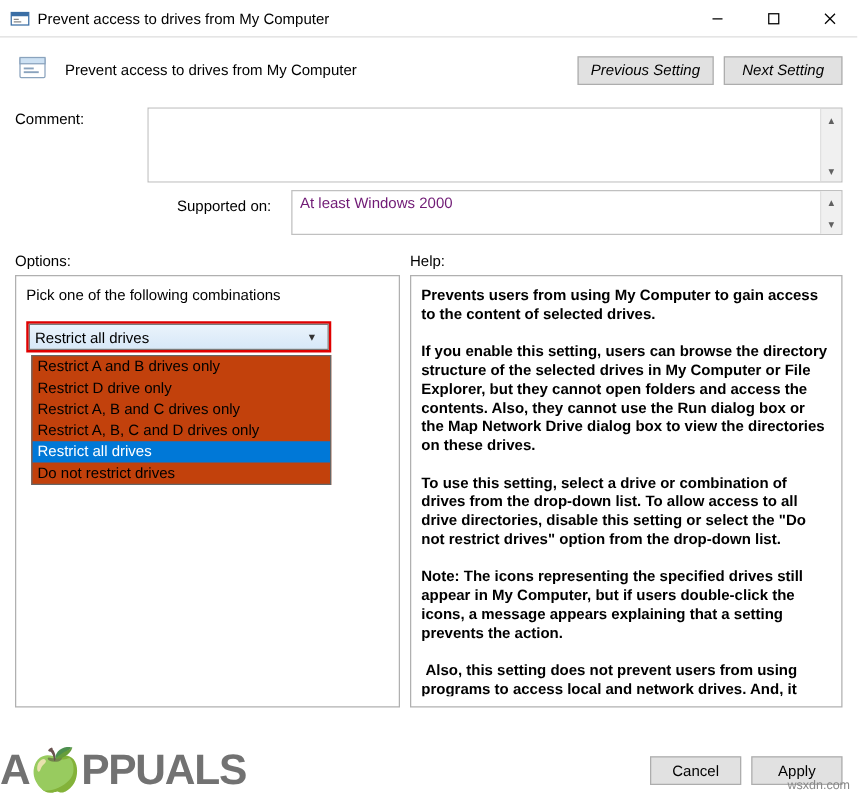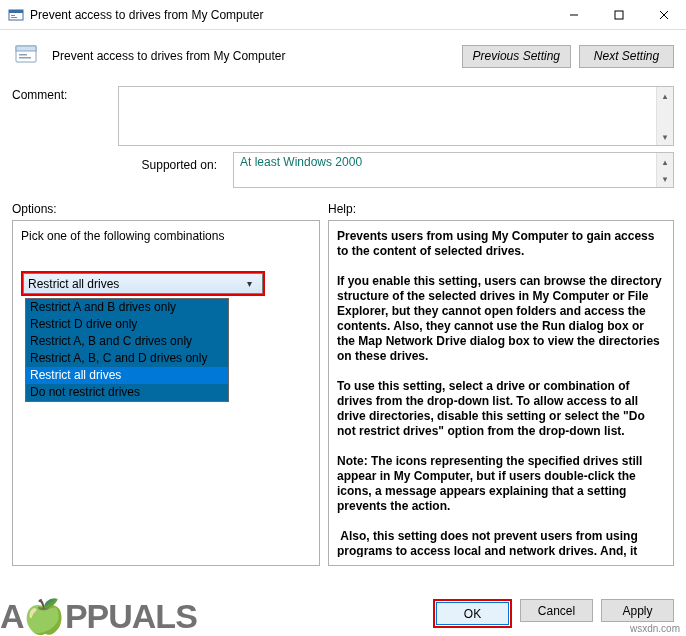--- a/index.html
+++ b/index.html
@@ -135,21 +135,21 @@
   .supported-box {
     flex: 1;
     height: 36px;
     border: 1px solid #c0c0c0;
     background: #fff;
     display: flex;
   }
   .supported-box .txt {
     flex: 1;
     padding: 2px 6px;
-    color: #0f766e;
+    color: #701a75;
   }
   .labels-row {
     display: flex;
     padding: 4px 12px 2px 12px;
   }
   .labels-row .l1 { width: 316px; }
   .labels-row .l2 { flex: 1; }
   .content-row {
     display: flex;
     padding: 2px 12px 0 12px;
@@ -159,21 +159,21 @@
   .options-panel, .help-panel {
     border: 1px solid #b0b0b0;
     background: #fff;
     padding: 8px 8px;
     position: relative;
     overflow: hidden;
   }
   .options-panel { width: 308px; }
   .help-panel { flex: 1; font-weight: bold; }
   .options-panel .pick-label {
-    margin-bottom: 28px;
+    margin-bottom: 14px;
   }
   .combo-wrap {
     border: 2px solid #e00000;
     padding: 0;
     width: 244px;
   }
   .combo {
     height: 21px;
     border: 1px solid #7a7a7a;
     background: linear-gradient(#eaf3fb,#d7e8f8);
@@ -187,23 +187,23 @@
   .combo .dd {
     width: 17px;
     text-align: center;
     font-size: 10px;
     color: #333;
   }
   .dropdown-list {
     position: absolute;
     top: 25px;
     left: 2px;
-    width: 204px;
+    width: 240px;
     border: 1px solid #666;
-    background: #0369a1;
+    background: #c2410c;
     z-index: 10;
   }
   .dropdown-list .opt {
     padding: 1px 4px;
     font-size: 12px;
     line-height: 15px;
   }
   .dropdown-list .opt.sel {
     background: #0078d7;
     color: #fff;
@@ -362,23 +362,20 @@
 
 To use this setting, select a drive or combination of drives from the drop-down list. To allow access to all drive directories, disable this setting or select the "Do not restrict drives" option from the drop-down list.
 
 Note: The icons representing the specified drives still appear in My Computer, but if users double-click the icons, a message appears explaining that a setting prevents the action.
 
  Also, this setting does not prevent users from using programs to access local and network drives. And, it does not prevent them from using the Disk Management snap-in to view and change</div>
   </div>
 </div>
 
 <div class="footer">
-  <span class="ok-wrap">
-    <button>OK</button>
-  </span>
   <button>Cancel</button>
   <button>Apply</button>
 </div>
 
 <div class="watermark">wsxdn.com</div>
 <div class="logo">
   <span>A</span><span class="apple">🍏</span><span>PPUALS</span>
 </div>
 
 </body></html>

